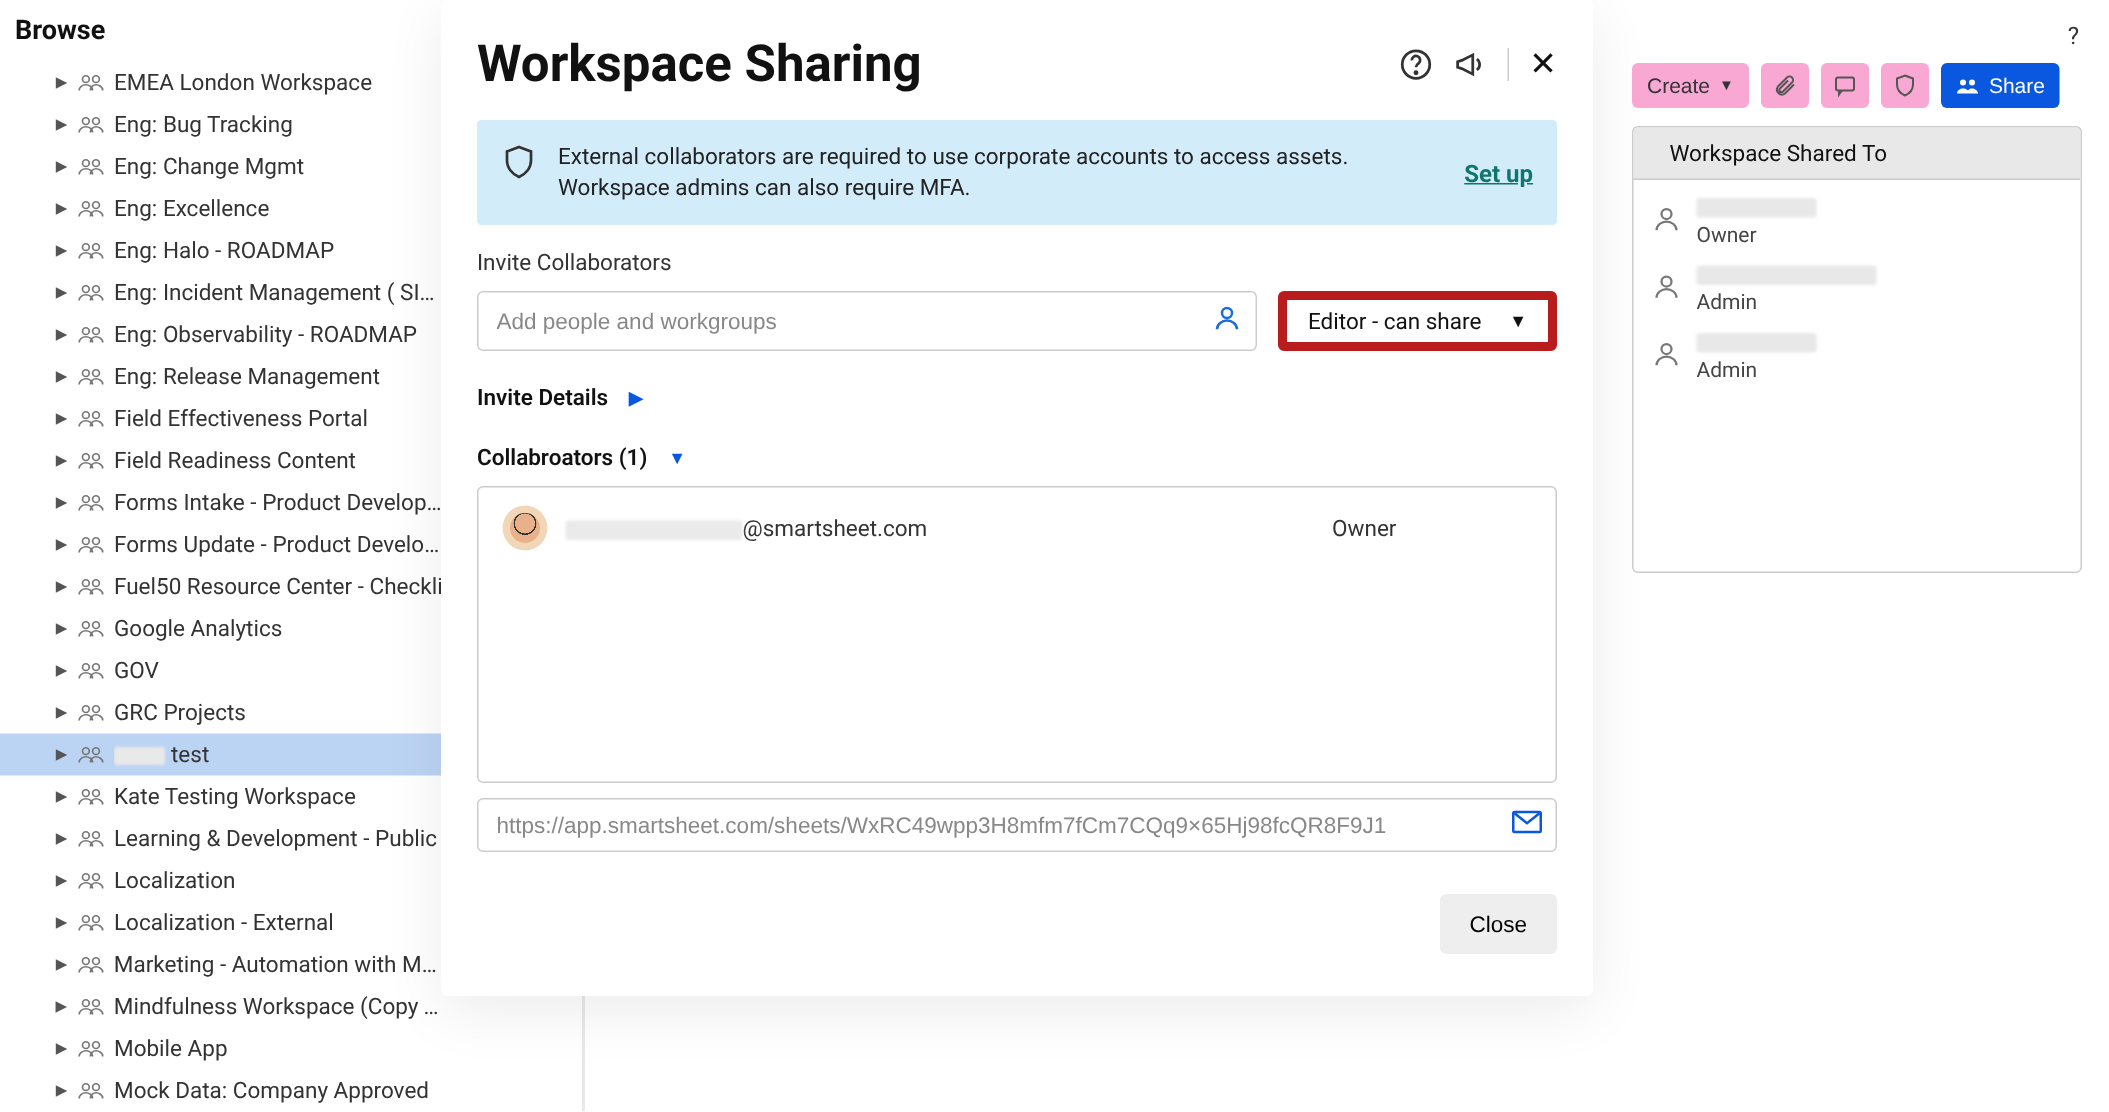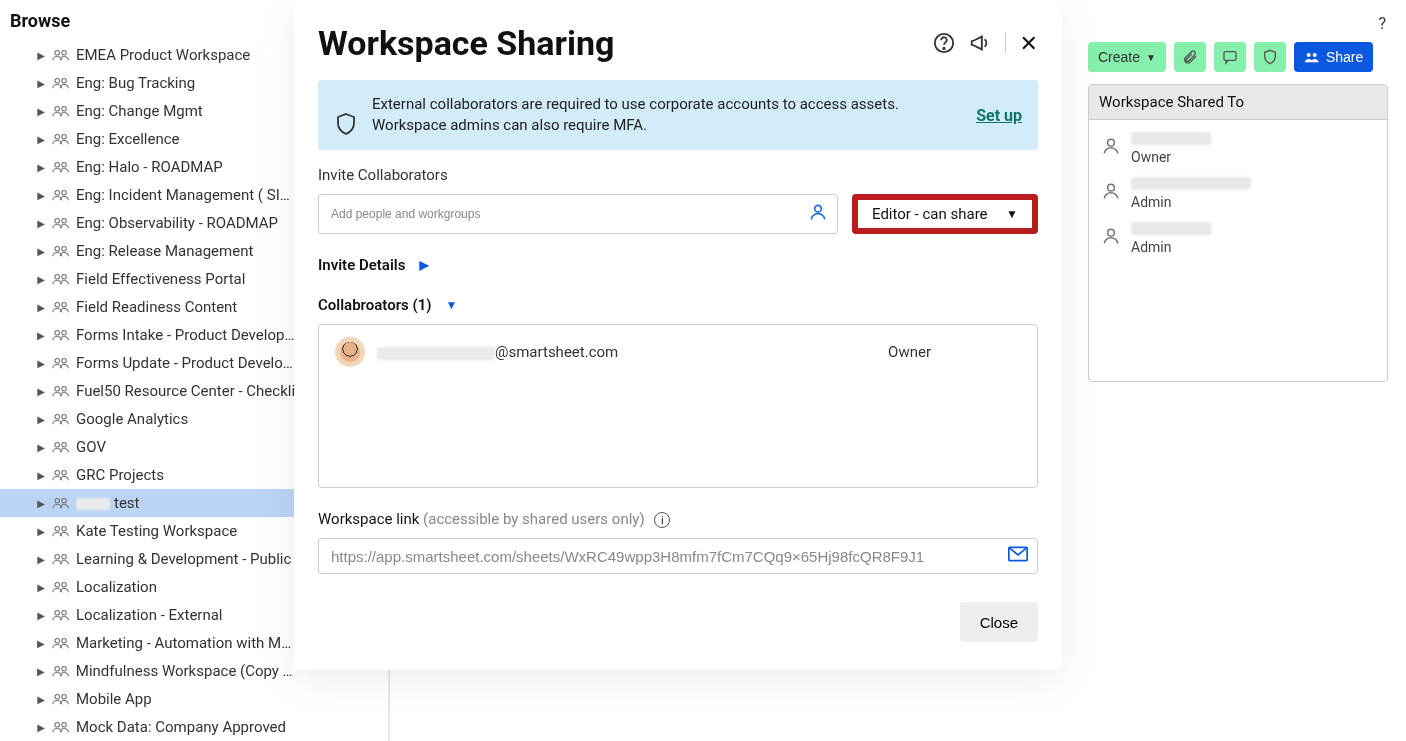--- a/index.html
+++ b/index.html
@@ -14,68 +14,68 @@
   .tree-row.selected { background: #bcd4f4; }
   .caret { width: 10px; font-size: 10px; color: #555; display: inline-block; text-align: center; }
   .people-icon { display: inline-flex; align-items: center; }
   .people-icon svg { width: 18px; height: 14px; }
   .tree-label { overflow: hidden; text-overflow: ellipsis; }
   .tree-label .redacted { display:inline-block; width:34px; height:12px; background:#e9e9e9; border-radius:2px; vertical-align:middle; filter: blur(1px); margin-right:4px; }
 
   
   .right-panel { position: absolute; right: 18px; top: 42px; width: 300px; }
   .toolbar { display: flex; gap: 8px; justify-content: flex-start; margin-bottom: 12px; }
-  .btn { height: 30px; border: none; border-radius: 4px; background: #86efac; display: inline-flex; align-items: center; justify-content: center; cursor: pointer; font-size: 14px; color: #333; padding: 0 10px; }
+  .btn { height: 30px; border: none; border-radius: 4px; background: #f9a8d4; display: inline-flex; align-items: center; justify-content: center; cursor: pointer; font-size: 14px; color: #333; padding: 0 10px; }
   .btn.icon-only { width: 32px; padding: 0; }
   .btn.create { gap:6px; }
   .btn.create .caret-down { font-size: 10px; }
   .btn.share { background: #0a58e0; color: #fff; gap: 6px; }
   .btn.share svg { width:16px; height:14px; }
 
   .help-q { position: absolute; right: 20px; top: 14px; font-size: 16px; color:#333; cursor:pointer; }
 
   .shared-panel { border: 1px solid #ccc; border-radius: 4px; overflow: hidden; }
-  .shared-header { background: #e8e8e8; padding: 8px 10px; font-size: 15px; border-bottom: 1px solid #ccc; }
+  .shared-header { background: #e8e8e8; padding: 8px 24px; font-size: 15px; border-bottom: 1px solid #ccc; }
   .shared-list { padding: 6px 4px 120px 4px; }
   .shared-row { display: flex; gap: 10px; padding: 6px 8px; align-items: flex-start; }
   .shared-row svg { width: 20px; height: 20px; flex-shrink:0; margin-top:4px; }
   .shared-row .meta { display:flex; flex-direction: column; }
   .shared-row .name-blur { width: 80px; height: 13px; background:#e8e8e8; border-radius:2px; margin-bottom:4px; filter: blur(1px); }
   .shared-row .name-blur.wide { width: 120px; }
   .shared-row .role { font-size: 14px; color:#444; }
 
   
   .modal { position:absolute; left: 294px; top: 0; width: 768px; background:#fff; border-radius:4px; padding: 20px 24px 28px 24px; box-shadow: 0 10px 40px rgba(0,0,0,0.08); }
   .modal-head { display:flex; align-items:center; height: 46px; }
   .modal-title { font-size: 34px; font-weight: 700; flex:1; }
   .modal-head .mh-icons { display:flex; align-items:center; gap:14px; }
   .mh-icons svg { width:22px; height:22px; cursor:pointer; }
   .mh-divider { width:1px; height:22px; background:#ccc; }
   .close-x { font-size: 22px; font-weight: 300; cursor:pointer; }
 
-  .banner { margin-top:14px; background:#d2ecfa; border-radius:3px; display:flex; align-items:flex-end; padding:14px 16px; gap:14px; }
+  .banner { margin-top:14px; background:#d2ecfa; border-radius:3px; display:flex; align-items:flex-start; padding:14px 16px; gap:14px; }
   .banner svg.shield { width:24px; height:24px; flex-shrink:0; margin-top:2px; }
   .banner .banner-text { flex:1; font-size:15px; line-height:1.4; color:#222; }
   .banner .setup { font-size:16px; font-weight:700; color:#0f766e; cursor:pointer; align-self:center;text-decoration:underline; }
 
   .section-label { font-size:15px; color:#333; margin-top:16px; }
   .invite-row { display:flex; gap:14px; margin-top:10px; }
   .invite-input { flex:1; position:relative; }
-  .invite-input input { width:100%; height:40px; border:1px solid #ccc; border-radius:4px; padding:0 40px 0 12px; font-size:12px; color:#701a75; }
+  .invite-input input { width:100%; height:40px; border:1px solid #ccc; border-radius:4px; padding:0 40px 0 12px; font-size:15px; color:#701a75; }
   .invite-input input::placeholder { color:#888; }
   .invite-input .usr { position:absolute; right:10px; top:50%; transform:translateY(-50%); }
   .invite-input .usr svg { width:20px; height:20px; }
   .role-select { width:186px; height:40px; border:6px solid #b91c1c; border-radius:4px; display:flex; align-items:center; justify-content:space-between; padding:0 14px; cursor:pointer; font-size:15px; }
   .role-select .caret-down { font-size:12px; }
 
   .expander { display:flex; align-items:center; gap:14px; margin-top:22px; font-size:15px; font-weight:600; cursor:pointer; }
   .expander .chev { color:#0a58e0; font-size:12px; }
   .expander.open .chev { transform: translateY(0); }
 
-  .collab-box { margin-top:10px; border:1px solid #ccc; border-radius:4px; height:164px; padding:12px 16px; }
+  .collab-box { margin-top:10px; border:1px solid #ccc; border-radius:4px; height:198px; padding:12px 16px; }
   .collab-row { display:flex; align-items:center; gap:12px; font-size:15px; }
   .avatar { width:30px; height:30px; border-radius:50%; background:#f2d6b8; display:inline-flex; align-items:center; justify-content:center; overflow:hidden; }
   .avatar .face { width:20px; height:20px; background: radial-gradient(circle at 50% 35%, #e8b189 0 40%, #333 41% 46%, transparent 47%),#e8b189; border-radius:50%; }
   .collab-email .blur { display:inline-block; width:118px; height:13px; background:#eaeaea; filter:blur(1px); border-radius:2px; vertical-align:middle; }
   .collab-email .dom { color:#333; }
   .collab-perm { margin-left:auto; padding-right: 90px; color:#333; }
 
   .wlink-label { margin-top:22px; font-size:15px; }
   .wlink-label .muted { color:#888; }
   .wlink-label .info { display:inline-flex; width:16px; height:16px; border:1.5px solid #555; border-radius:50%; align-items:center; justify-content:center; font-size:11px; margin-left:6px; vertical-align:middle; cursor:pointer; }
@@ -101,21 +101,21 @@
     <div class="tree" id="tree">
         <div class="tree-row">
           <span class="caret">▶</span>
           <span class="people-icon">
             <svg viewBox="0 0 24 16" fill="none" stroke="#777" stroke-width="1.5">
               <circle cx="7" cy="5" r="3"></circle>
               <circle cx="16" cy="5" r="3"></circle>
               <path d="M1 15c0-3 3-5 6-5s6 2 6 5M11 15c0-3 2.5-5 5-5s6 2 6 5"></path>
             </svg>
           </span>
-          <span class="tree-label">EMEA Product Workspace</span>
+          <span class="tree-label">EMEA London Workspace</span>
         </div>
         <div class="tree-row">
           <span class="caret">▶</span>
           <span class="people-icon">
             <svg viewBox="0 0 24 16" fill="none" stroke="#777" stroke-width="1.5">
               <circle cx="7" cy="5" r="3"></circle>
               <circle cx="16" cy="5" r="3"></circle>
               <path d="M1 15c0-3 3-5 6-5s6 2 6 5M11 15c0-3 2.5-5 5-5s6 2 6 5"></path>
             </svg>
           </span>
@@ -506,25 +506,20 @@
         <span class="avatar">
             <span class="face"></span>
           </span>
         <span class="collab-email">
           <span class="blur"></span><span class="dom">@smartsheet.com</span>
         </span>
         <span class="collab-perm">Owner</span>
       </div>
     </div>
 
-    <div class="wlink-label">
-      <span>Workspace link</span>
-      <span class="muted">(accessible by shared users only)</span>
-      <span class="info">i</span>
-    </div>
     <div class="link-box">
       <input type="text" readonly="" value="https://app.smartsheet.com/sheets/WxRC49wpp3H8mfm7fCm7CQq9×65Hj98fcQR8F9J1" style="">
       <span class="mail">
         <svg viewBox="0 0 24 18" fill="none" stroke="#0a58e0" stroke-width="2">
             <rect x="1" y="1" width="22" height="16" rx="1"></rect>
             <path d="M2 2l10 8 10-8"></path>
           </svg>
       </span>
     </div>
 

